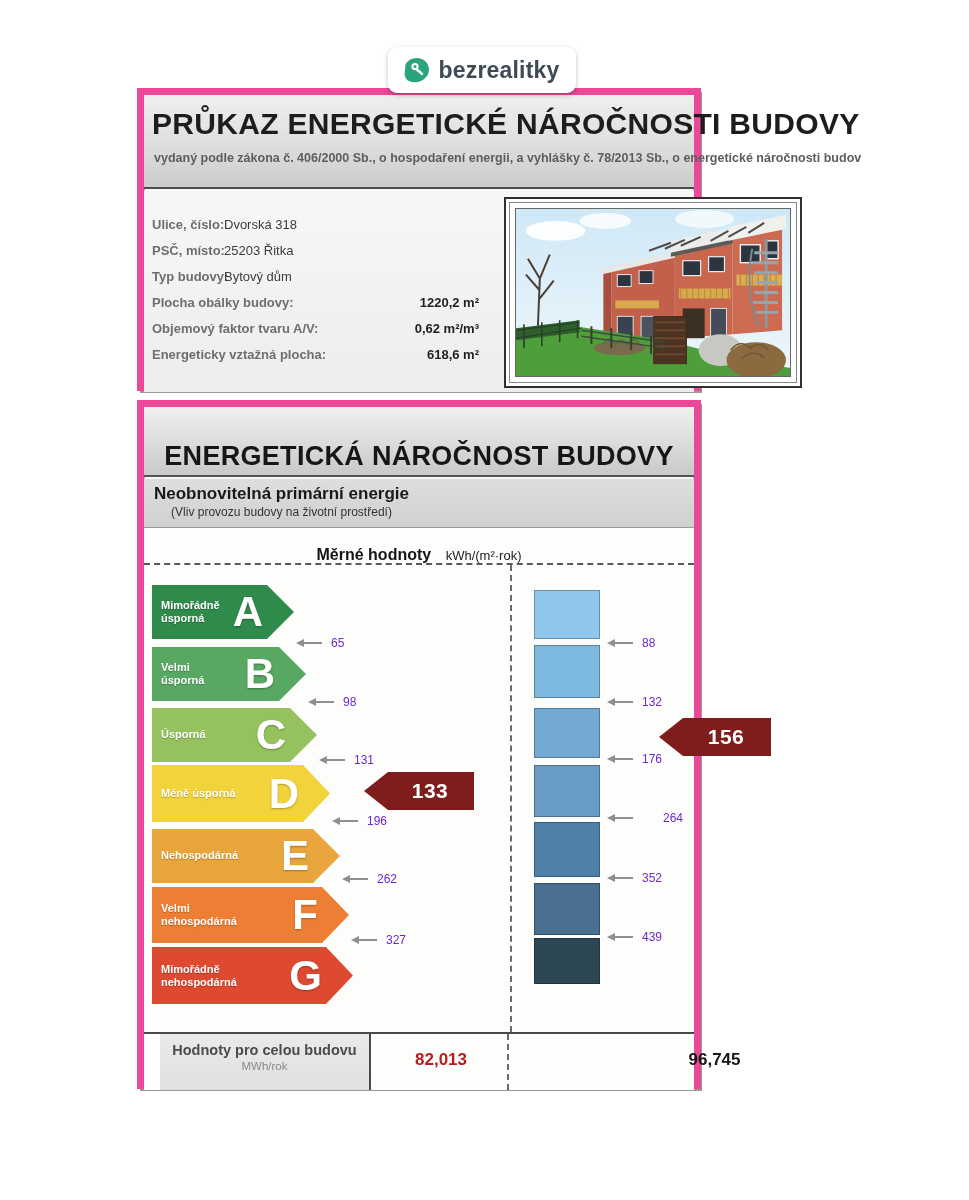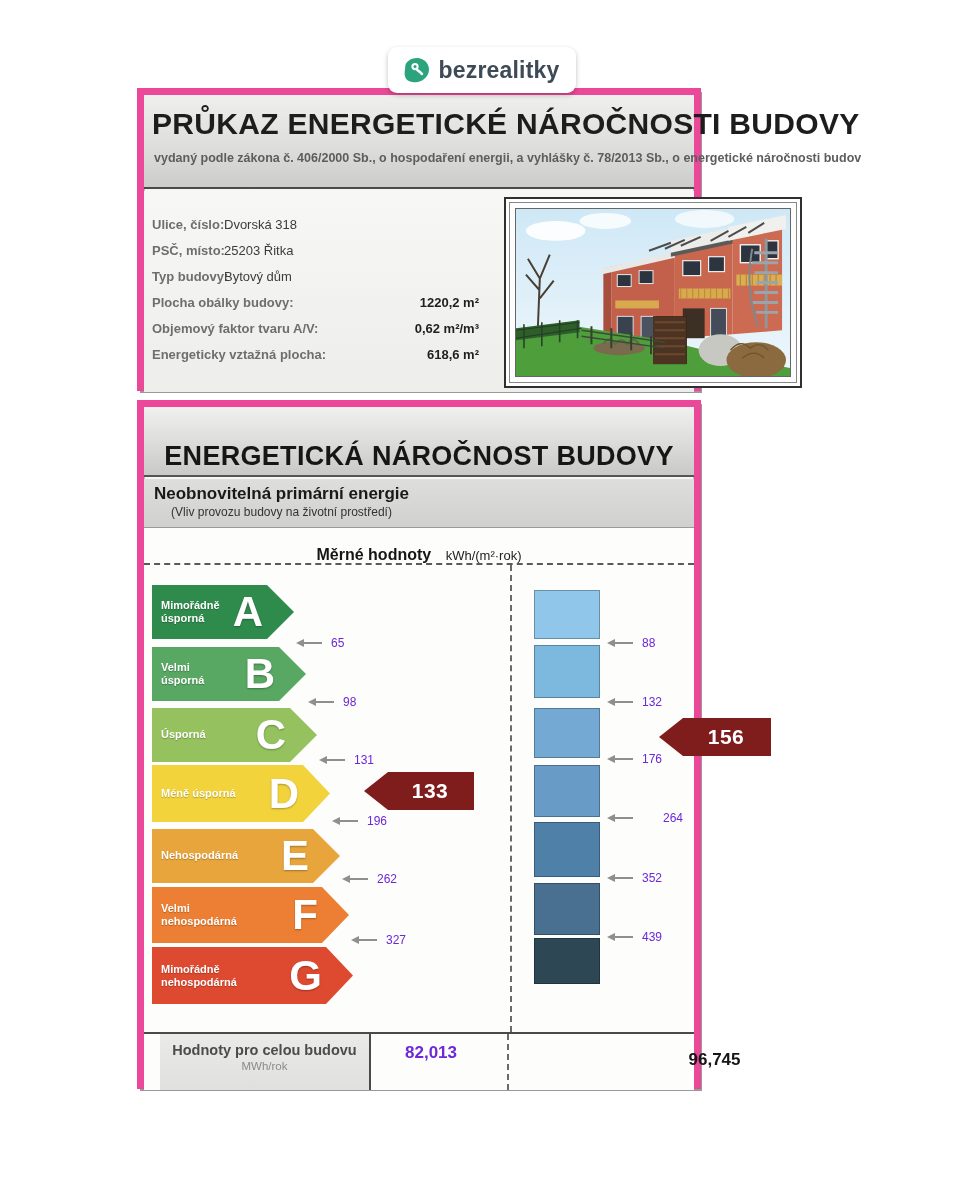--- a/index.html
+++ b/index.html
@@ -76,22 +76,22 @@
     font-size:21px; font-weight:bold; letter-spacing:.5px; }
 
   .bsq { position:absolute; left:390px; width:66px; border:1px solid rgba(0,0,0,.28); }
 
   .s2-bottom { position:absolute; left:0; top:625px; width:100%; height:58px; border-top:2px solid #4a4a4a;
     background:#fdfdfc; }
   .bottom-label-cell { position:absolute; left:16px; top:0; width:211px; height:100%;
     background:linear-gradient(180deg,#eaeae9,#e0e0df); border-right:2px solid #4a4a4a; text-align:center; padding-top:8px; }
   .bottom-label { font-size:14.5px; font-weight:bold; color:#4c4c4c; }
   .bottom-units { font-size:11.5px; color:#8a8a8a; margin-top:2px; }
-  .bottom-val1 { position:absolute; left:211px; top:0; width:152px; height:100%; text-align:center;
-    padding-top:9px; font-size:17px; font-weight:bold; color:#6d28d9; }
+  .bottom-val1 { position:absolute; left:221px; top:0; width:152px; height:100%; text-align:center;
+    padding-top:16px; font-size:17px; font-weight:bold; color:#b91c1c; }
   .bottom-div-dashed { position:absolute; left:363px; top:0; height:100%; border-left:2px dashed #6a6a6a; }
   .bottom-val2 { position:absolute; left:365px; top:0; width:293px; height:100%; text-align:center;
     padding-top:16px; padding-left:118px; font-size:17px; font-weight:bold; color:#161616; }
 </style>
 </head>
 <body>
 
 <div class="page">
 
   <div class="logo-card">

